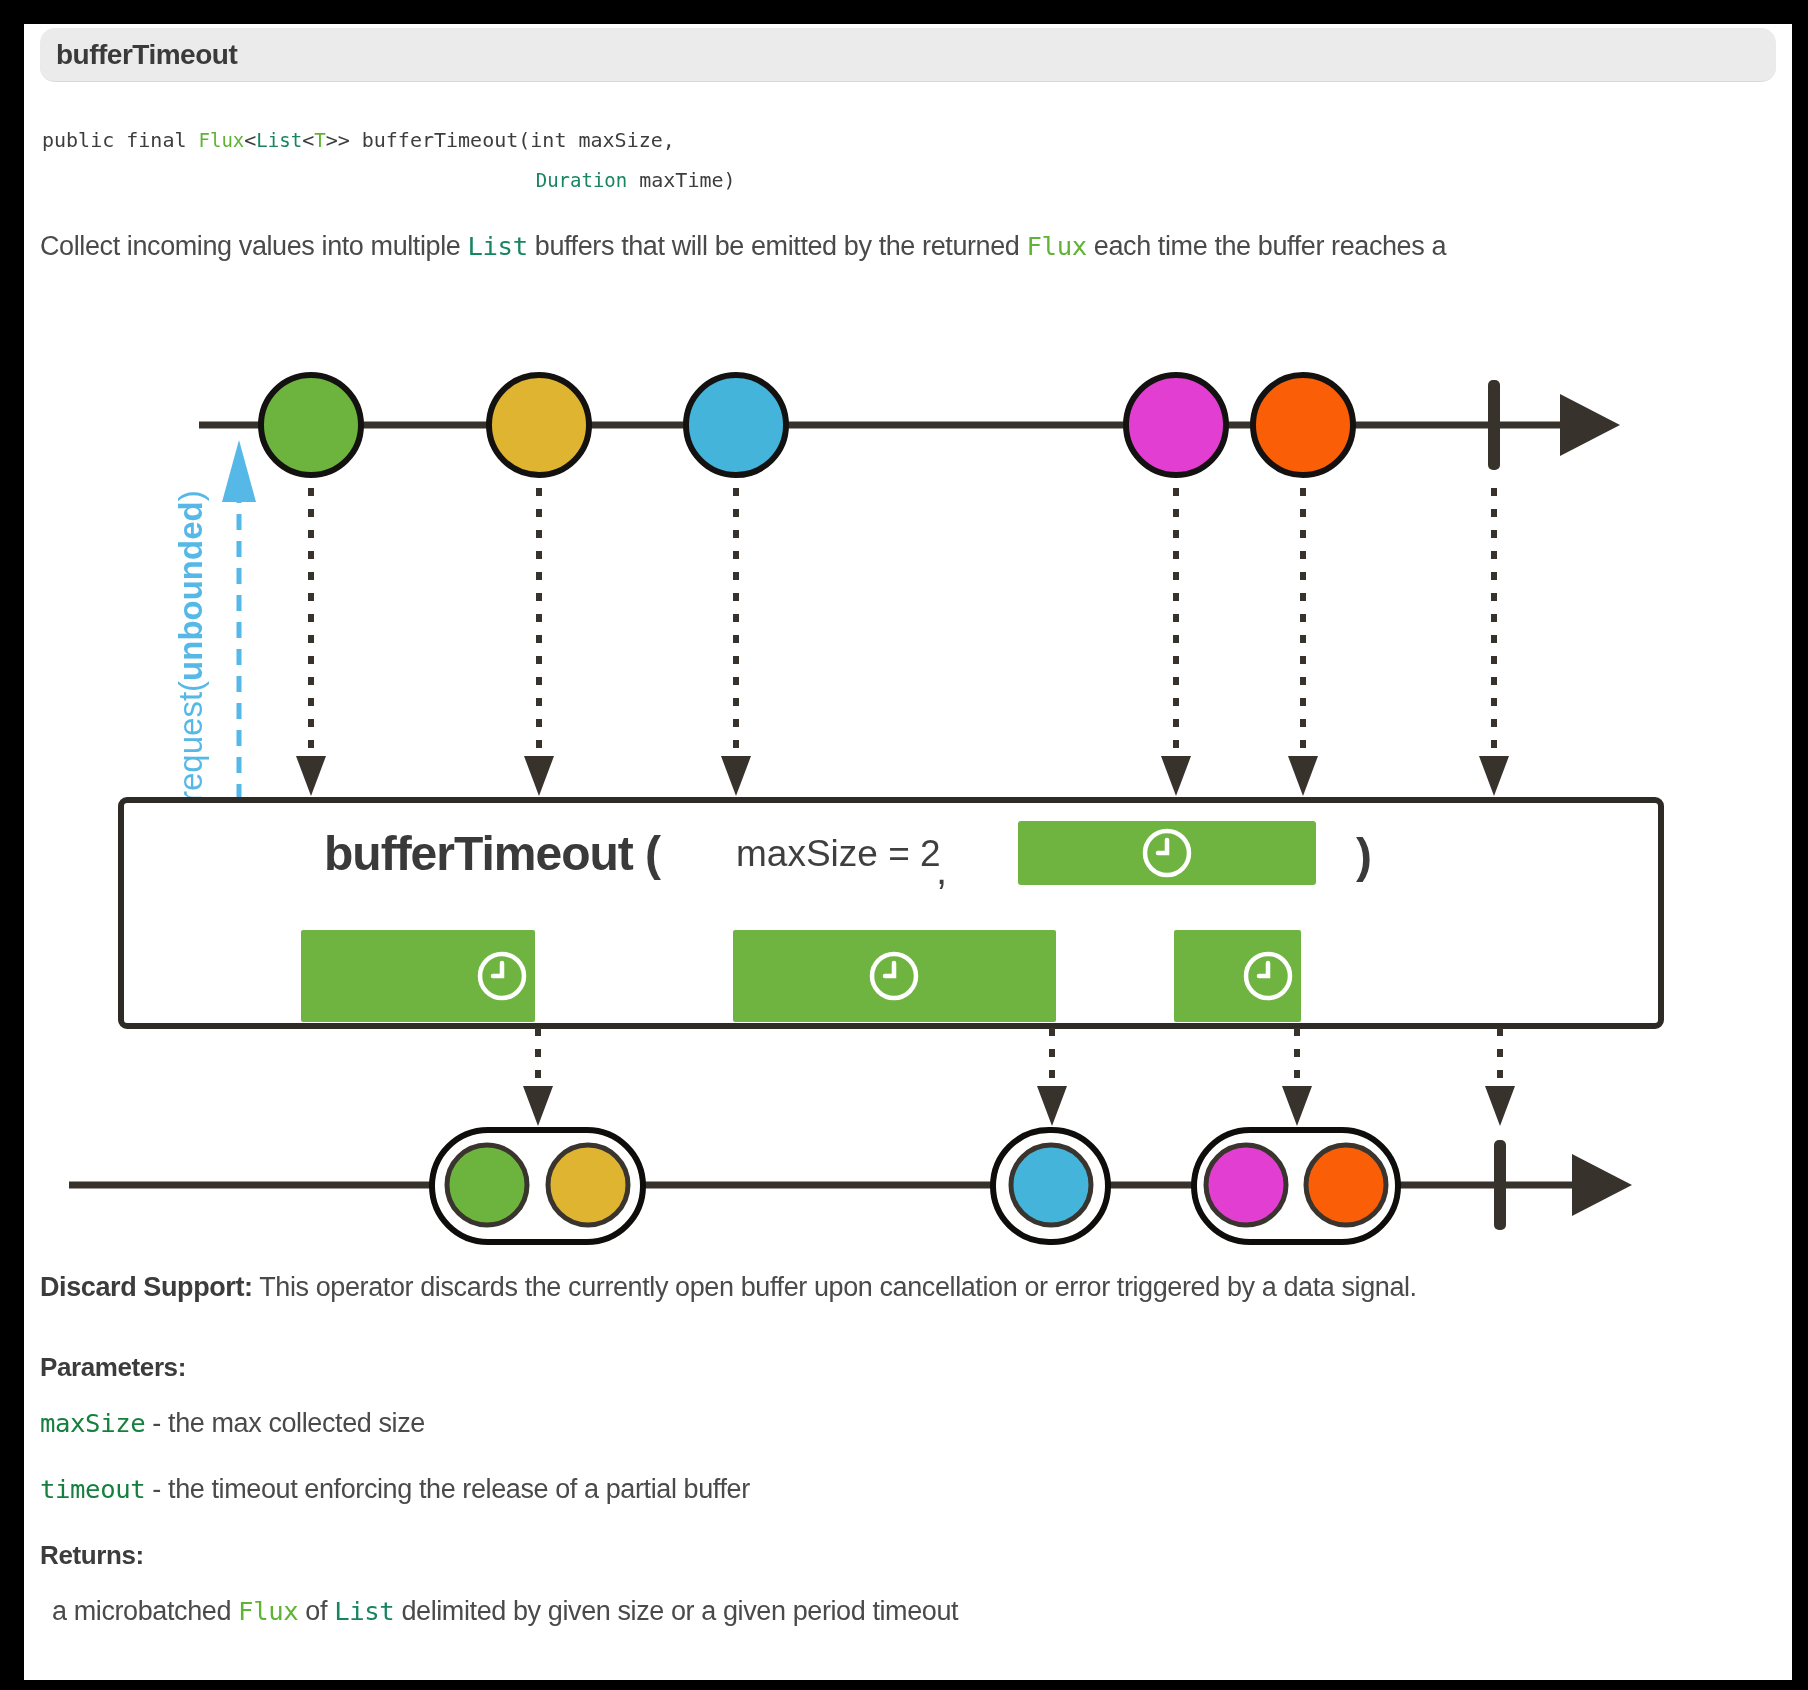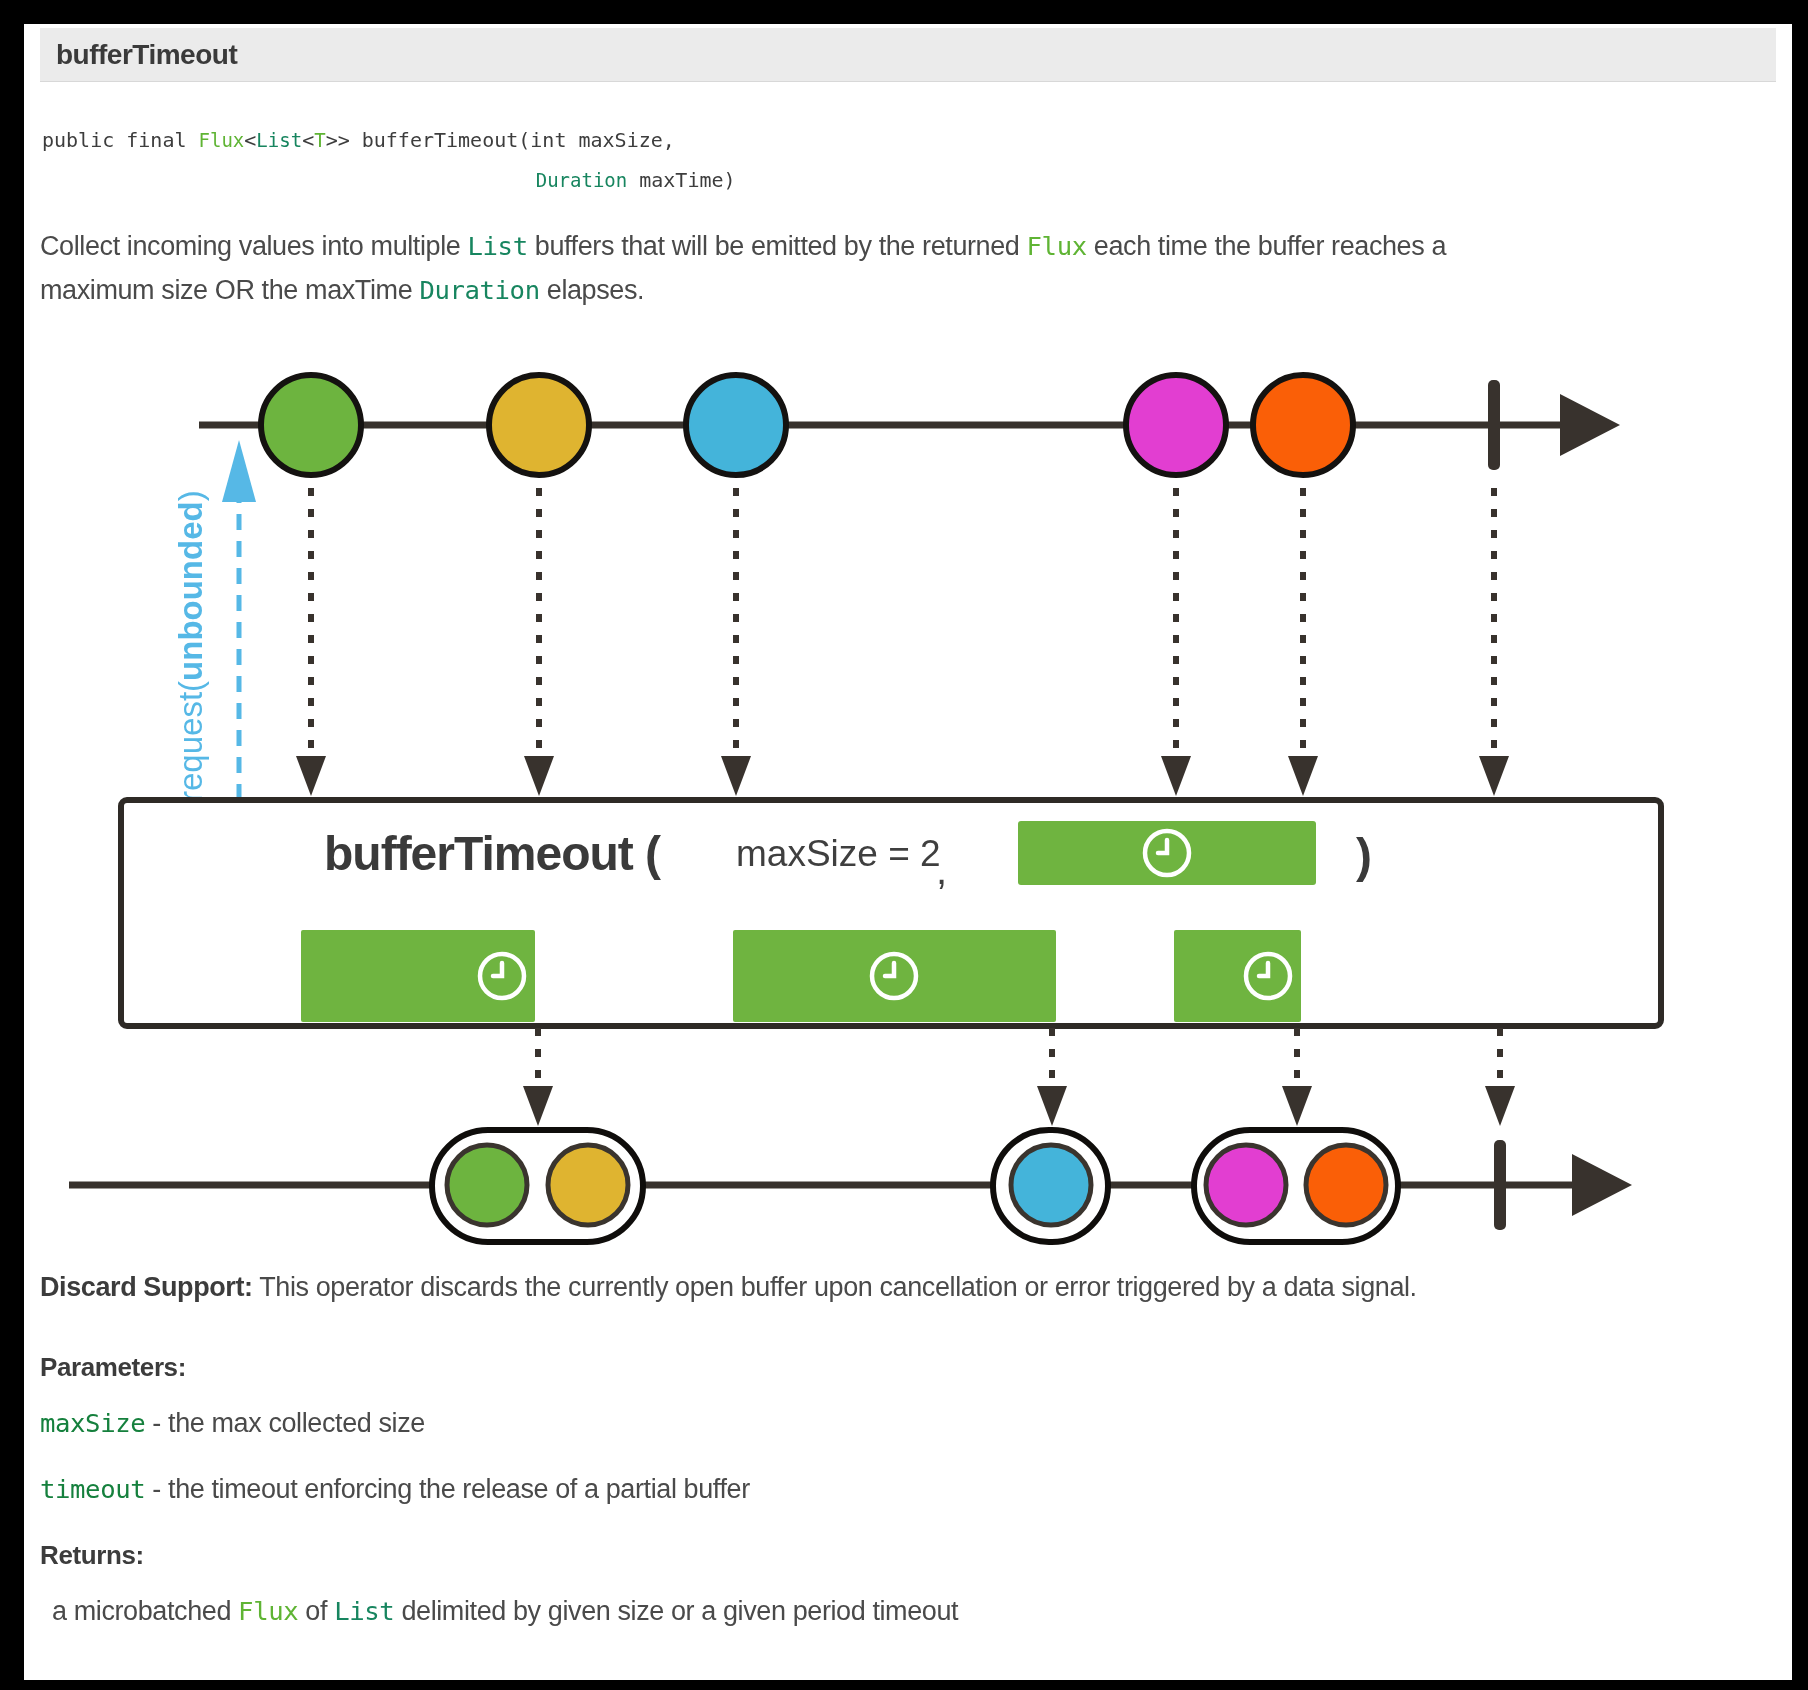--- a/index.html
+++ b/index.html
@@ -7,21 +7,21 @@
     width:1808px;height:1690px;background:#000;position:relative;
     font-family:"Liberation Sans", sans-serif;overflow:hidden;
   }
   .page{
     position:absolute;left:24px;top:24px;right:16px;bottom:10px;
     background:#fff;
   }
   .titlebar{
     position:absolute;left:16px;right:16px;top:4px;height:54px;
     background:#ebebeb;border-bottom:1px solid #d8d8d8;
-    display:flex;align-items:center;padding-left:16px;box-sizing:border-box;
+    display:flex;align-items:center;padding-left:16px;box-sizing:border-box;border-radius:15px;
   }
   .titlebar .t{
     font-size:28px;font-weight:bold;color:#3a3a3a;letter-spacing:-0.5px;
   }
   .codeblock{
     position:absolute;left:18px;top:96px;
     font-family:"DejaVu Sans Mono", monospace;font-size:20px;line-height:40px;
     color:#3d3d3d;white-space:pre;
   }
   .desc{
@@ -44,21 +44,20 @@
 
   <div class="titlebar">
     <span class="t">bufferTimeout</span>
   </div>
 
   <div class="codeblock"><span><span class="seg-plain">public final </span><span class="seg-green">Flux</span><span class="seg-plain">&lt;</span><span class="seg-teal">List</span><span class="seg-plain">&lt;</span><span class="seg-green">T</span><span class="seg-plain">&gt;&gt; bufferTimeout(int maxSize,</span></span>
 <span><span class="seg-plain">                                         </span><span class="seg-teal">Duration</span><span class="seg-plain"> maxTime)</span></span></div>
 
   <div class="desc">
     <span><span class="seg-plain">Collect incoming values into multiple </span><span class="seg-teal">List</span><span class="seg-plain"> buffers that will be emitted by the returned </span><span class="seg-green">Flux</span><span class="seg-plain"> each time the buffer reaches a</span></span><br>
-    <span><span class="seg-plain">maximum size OR the maxTime </span><span class="seg-teal">Duration</span><span class="seg-plain"> elapses.</span></span>
   </div>
 
   <svg class="diagram" id="marble-svg" viewBox="0 340 1784 920">
       <line x1="175" y1="425" x2="1548" y2="425" stroke="#38322d" stroke-width="7"></line>
       <polygon points="1536,394 1536,456 1596,425" fill="#38322d"></polygon>
       <rect x="1464" y="380" width="12" height="90" rx="5" fill="#38322d"></rect>
       <line x1="215" y1="800" x2="215" y2="468" stroke="#56b8e6" stroke-width="5" stroke-dasharray="16 11"></line>
       <polygon points="198,502 232,502 215,440" fill="#56b8e6"></polygon>
       <text transform="translate(178 802) rotate(-90)" font-size="33" fill="#56b8e6" font-family="&quot;Liberation Sans&quot;, sans-serif"><tspan>request(</tspan><tspan font-weight="bold">unbounded</tspan><tspan>)</tspan></text>
       <line x1="287" y1="488" x2="287" y2="756" stroke="#38322d" stroke-width="6" stroke-dasharray="8 13"></line>

